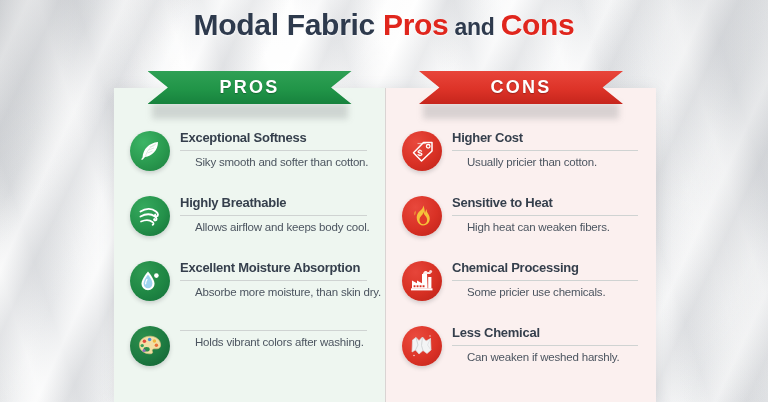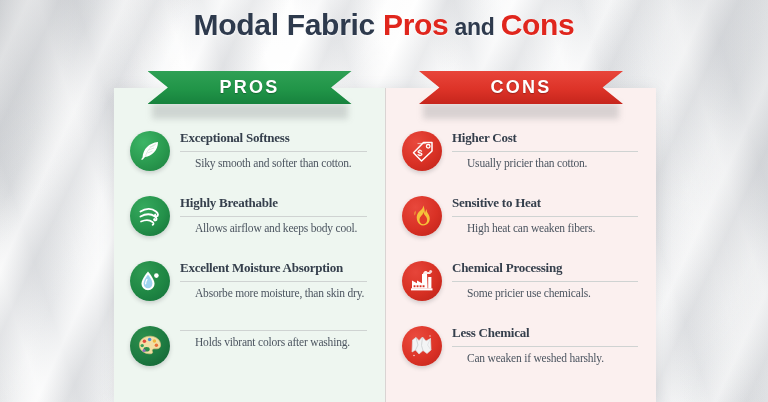--- a/index.html
+++ b/index.html
@@ -144,21 +144,21 @@
 
   .ic-green-1 { background: radial-gradient(circle at 34% 28%, #3cb566 0%, #2a9a4f 55%, #1d7f3f 100%); }
   .ic-green-2 { background: radial-gradient(circle at 34% 28%, #35a95d 0%, #24914a 55%, #156f37 100%); }
   .ic-green-3 { background: radial-gradient(circle at 34% 28%, #2f9a52 0%, #1f8744 55%, #14703a 100%); }
   .ic-green-4 { background: radial-gradient(circle at 34% 28%, #2b8e4c 0%, #1d7a41 55%, #135f33 100%); }
   .ic-red-1   { background: radial-gradient(circle at 34% 28%, #e8483c 0%, #d93125 55%, #bd2119 100%); }
   .ic-red-2   { background: radial-gradient(circle at 34% 28%, #e8483c 0%, #d93125 55%, #bd2119 100%); }
   .ic-red-3   { background: radial-gradient(circle at 34% 28%, #e6453a 0%, #d73023 55%, #b92018 100%); }
   .ic-red-4   { background: radial-gradient(circle at 34% 28%, #ea4b3e 0%, #dc3327 55%, #c0221a 100%); }
 
-  .item-text { flex: 1 1 auto; min-width: 0; padding-top: 1px; font-family: Liberation Serif, serif; }
+  .item-text { flex: 1 1 auto; min-width: 0; padding-top: 1px; }
 
   .item-title {
     font-size: 13px;
     font-weight: bold;
     color: #353f4c;
     letter-spacing: -0.25px;
     white-space: nowrap;
   }
   .rule {
     height: 1px;

